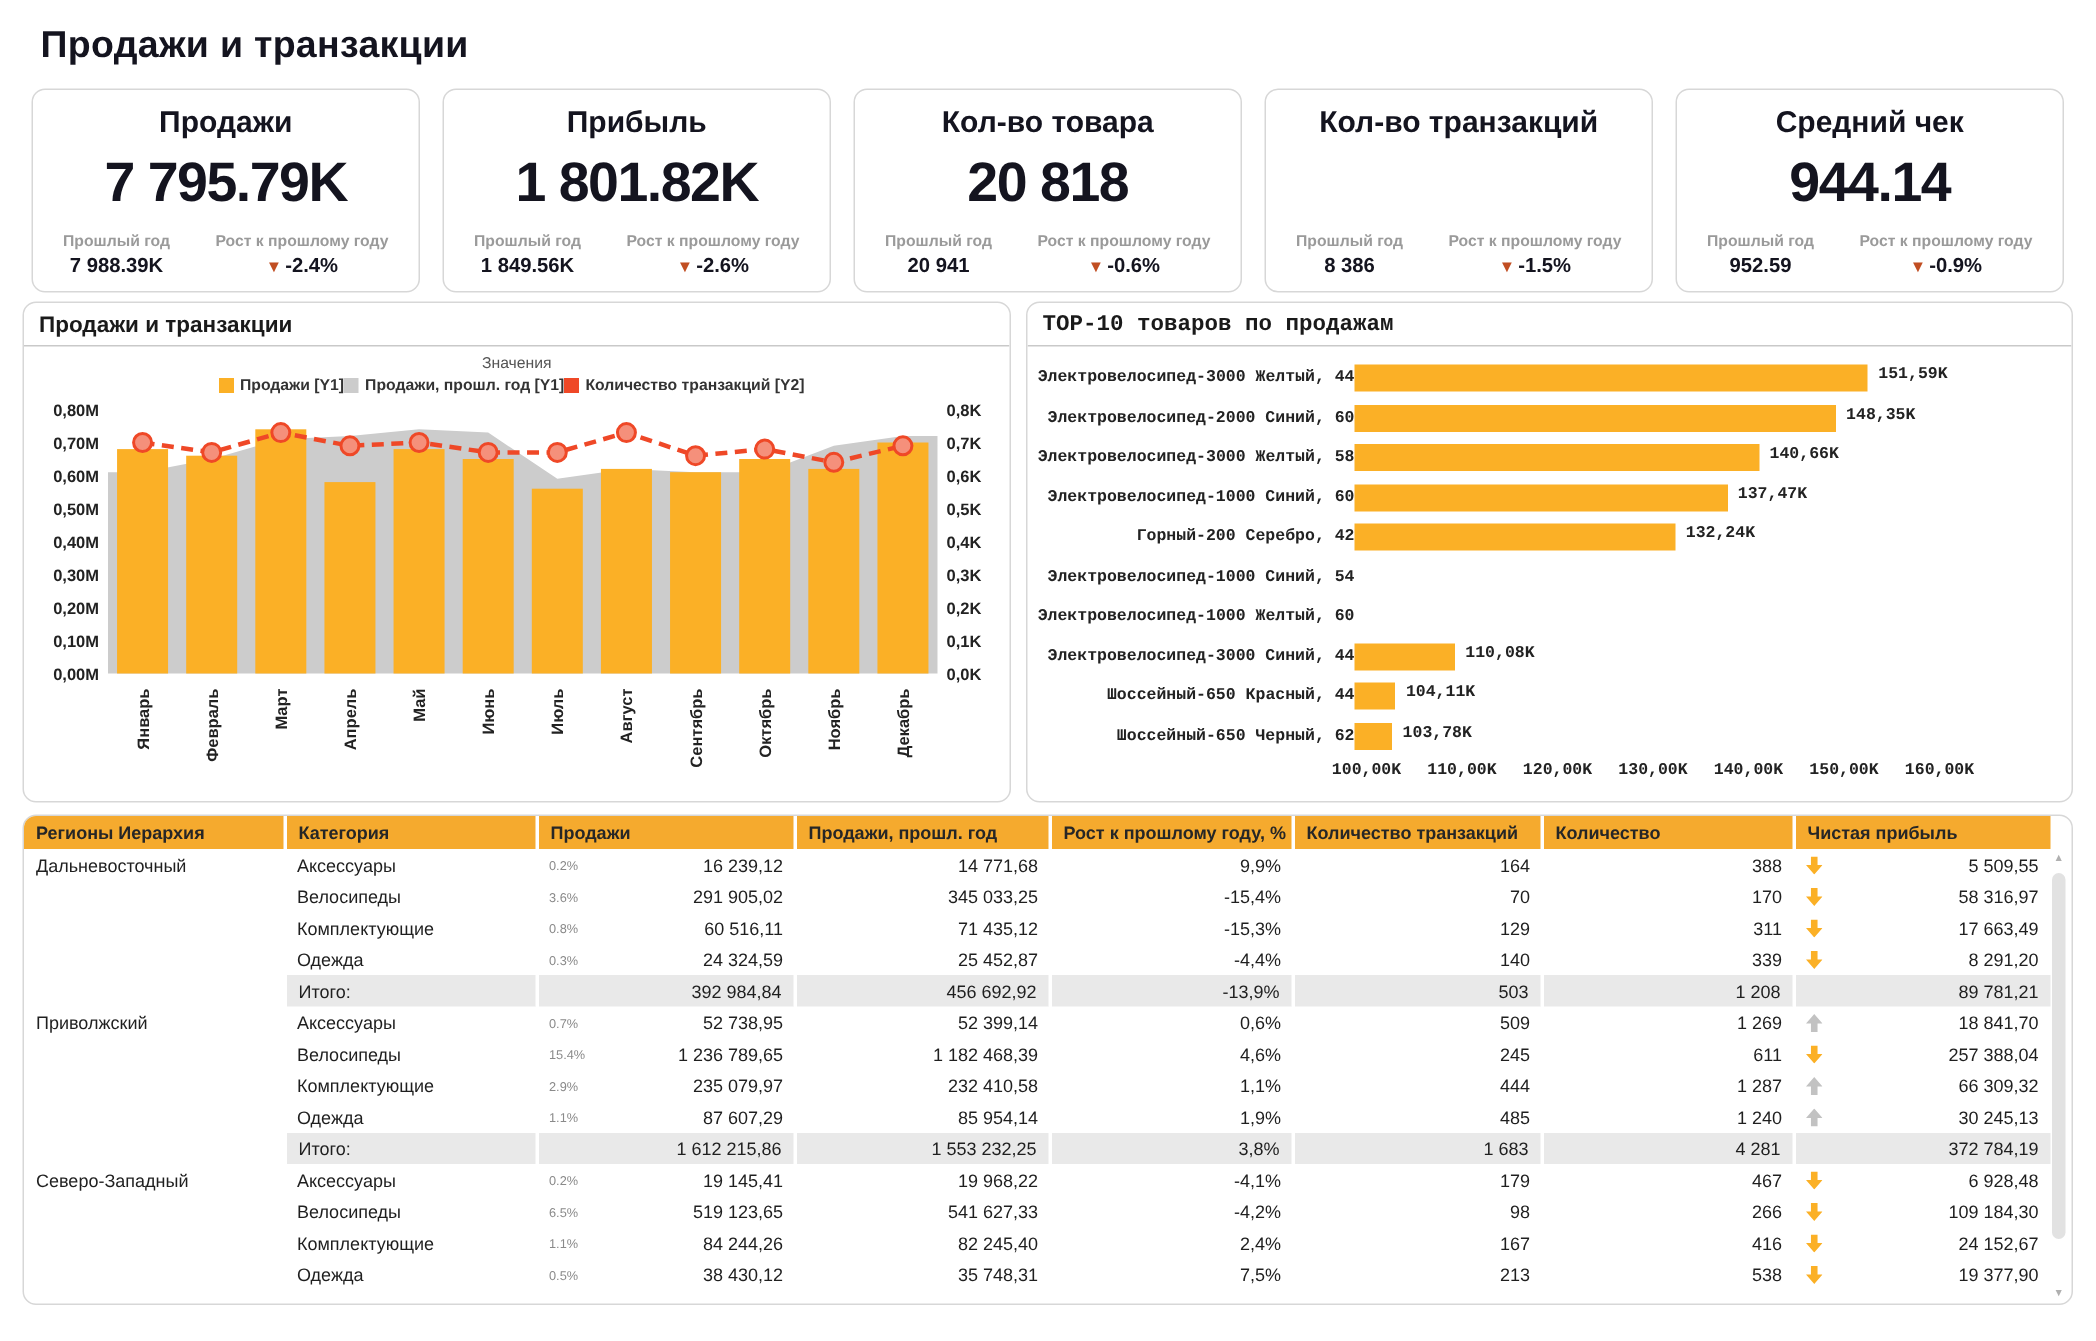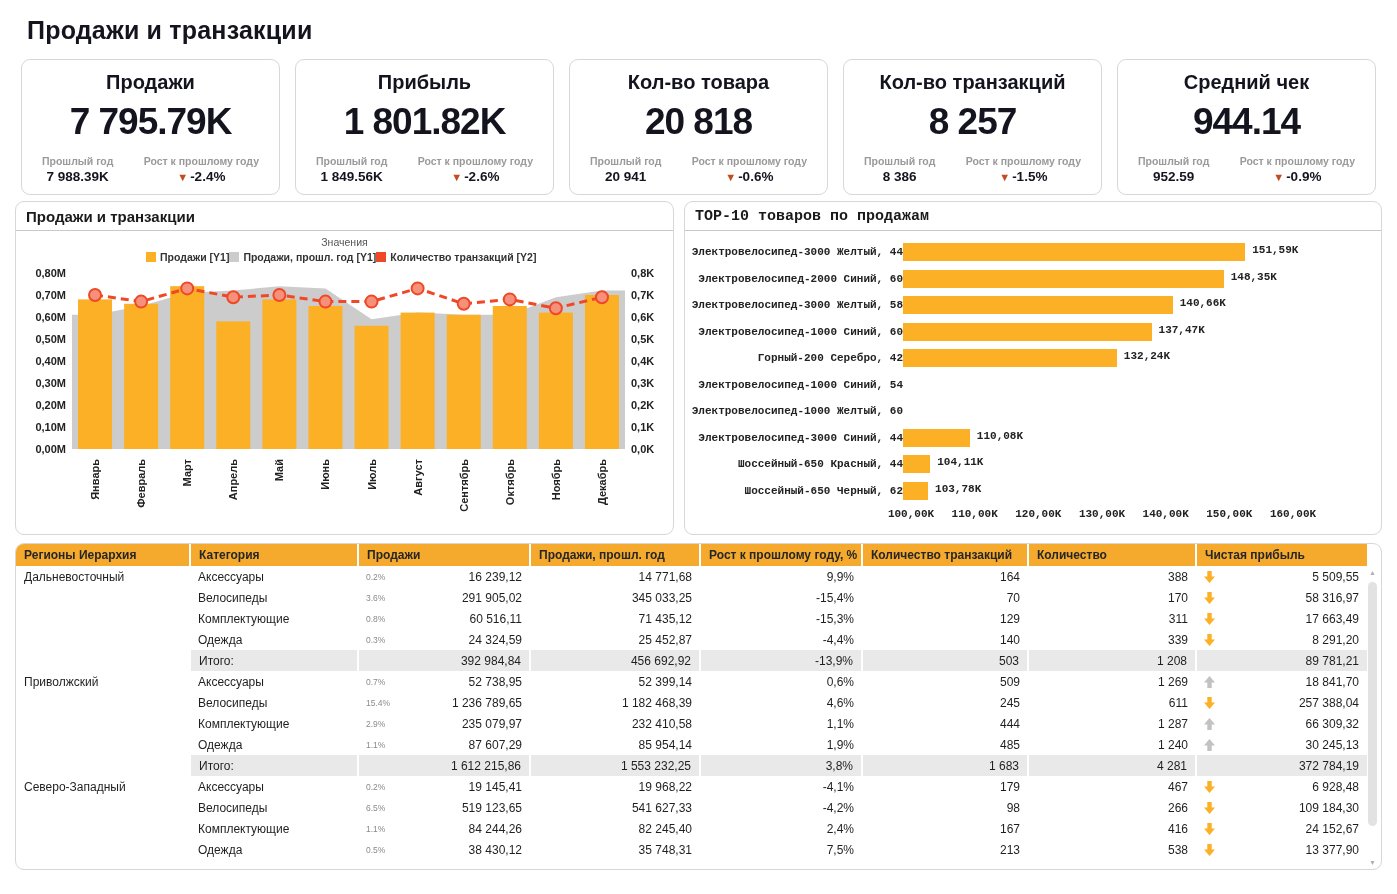--- a/index.html
+++ b/index.html
@@ -109,21 +109,20 @@
         <div class="kpi-sub-value">20 941</div>
       </div>
       <div class="kpi-sub">
         <div class="kpi-sub-label">Рост к прошлому году</div>
         <div class="kpi-sub-value"><span class="kpi-tri">▼</span>-0.6%</div>
       </div>
     </div>
   </div>
   <div class="kpi-card">
     <div class="kpi-title">Кол-во транзакций</div>
-    <div class="kpi-value">8 257</div>
     <div class="kpi-bottom">
       <div class="kpi-sub">
         <div class="kpi-sub-label">Прошлый год</div>
         <div class="kpi-sub-value">8 386</div>
       </div>
       <div class="kpi-sub">
         <div class="kpi-sub-label">Рост к прошлому году</div>
         <div class="kpi-sub-value"><span class="kpi-tri">▼</span>-1.5%</div>
       </div>
     </div>
@@ -564,21 +563,21 @@
         <td class="td-num pos">7,5%</td>
         <td class="td-num">213</td>
         <td class="td-num">538</td>
         <td>
               <span class="profit-cell">
                 <span class="arrow-slot">
                   <svg width="11" height="12" viewBox="0 0 11 12">
                     <path d="M3.3 0h4.4v5.6H11L5.5 12 0 5.6h3.3z" fill="#fbb026"></path>
                   </svg>
                 </span>
-                <span>13 377,90</span>
+                <span>19 377,90</span>
               </span>
             </td>
       </tr>
         </tbody>
     </table>
     <div class="vscroll">
       <div class="arr arr-up">▲</div>
       <div class="thumb"></div>
       <div class="arr arr-dn">▼</div>
     </div>

